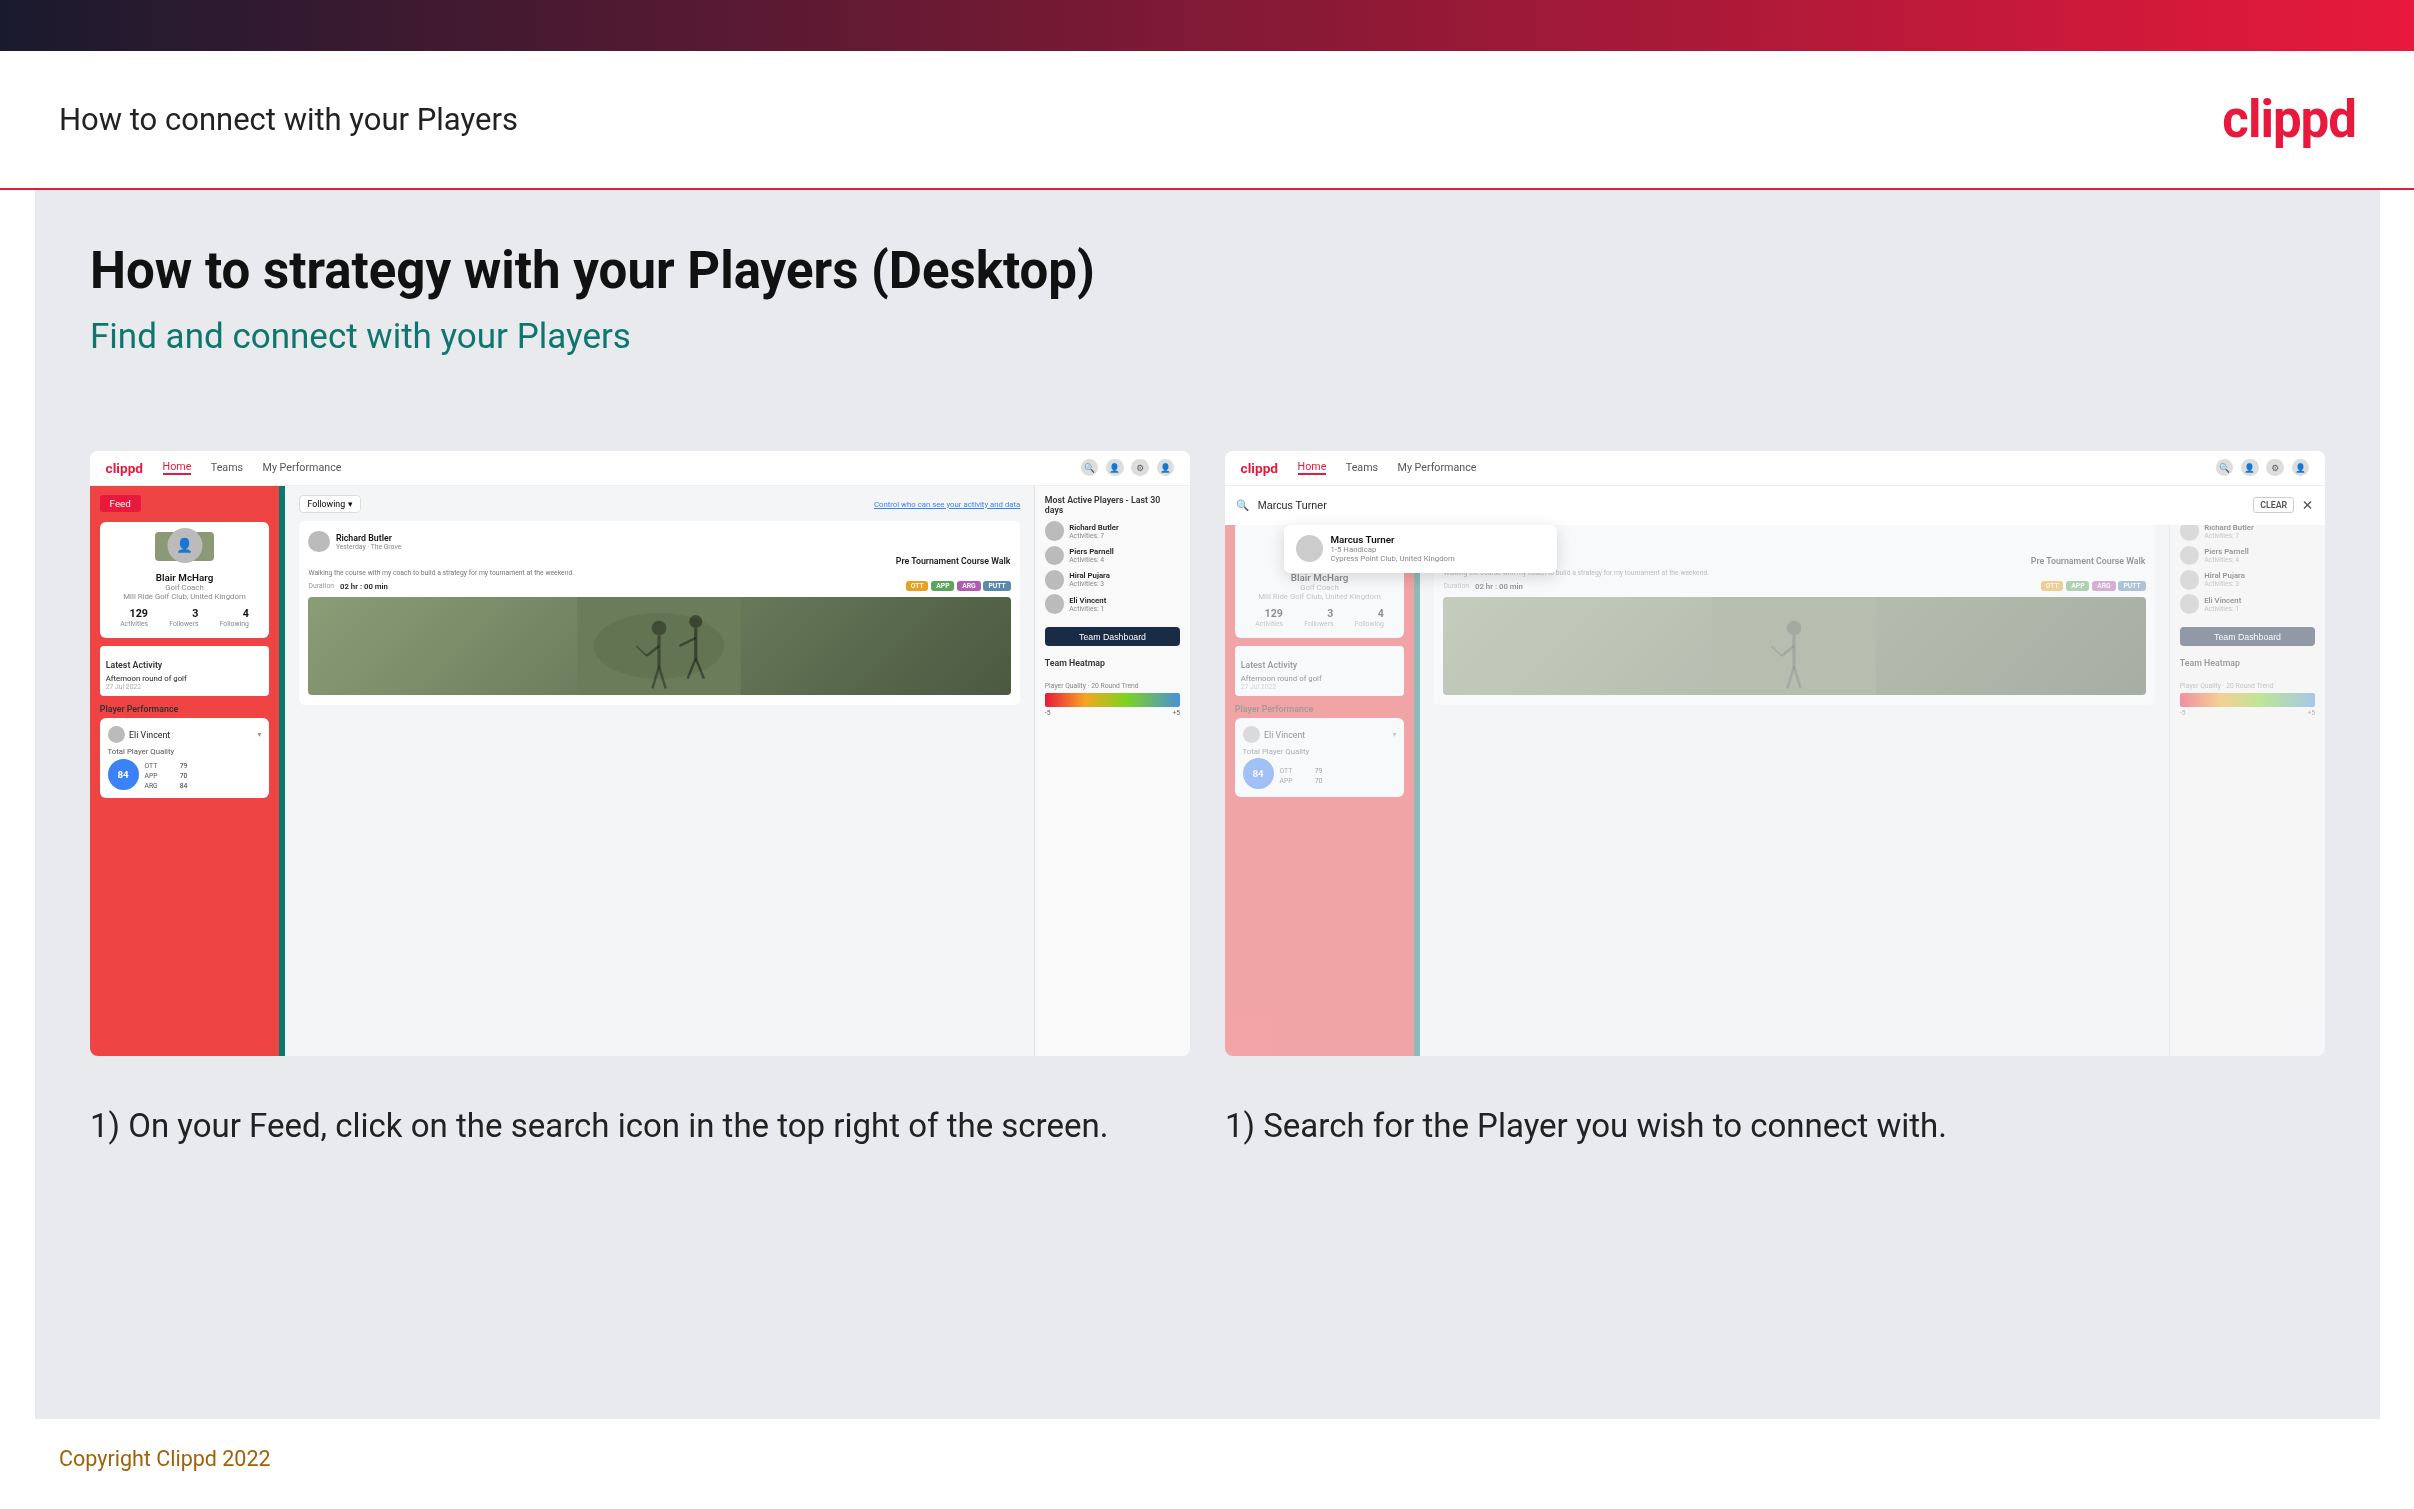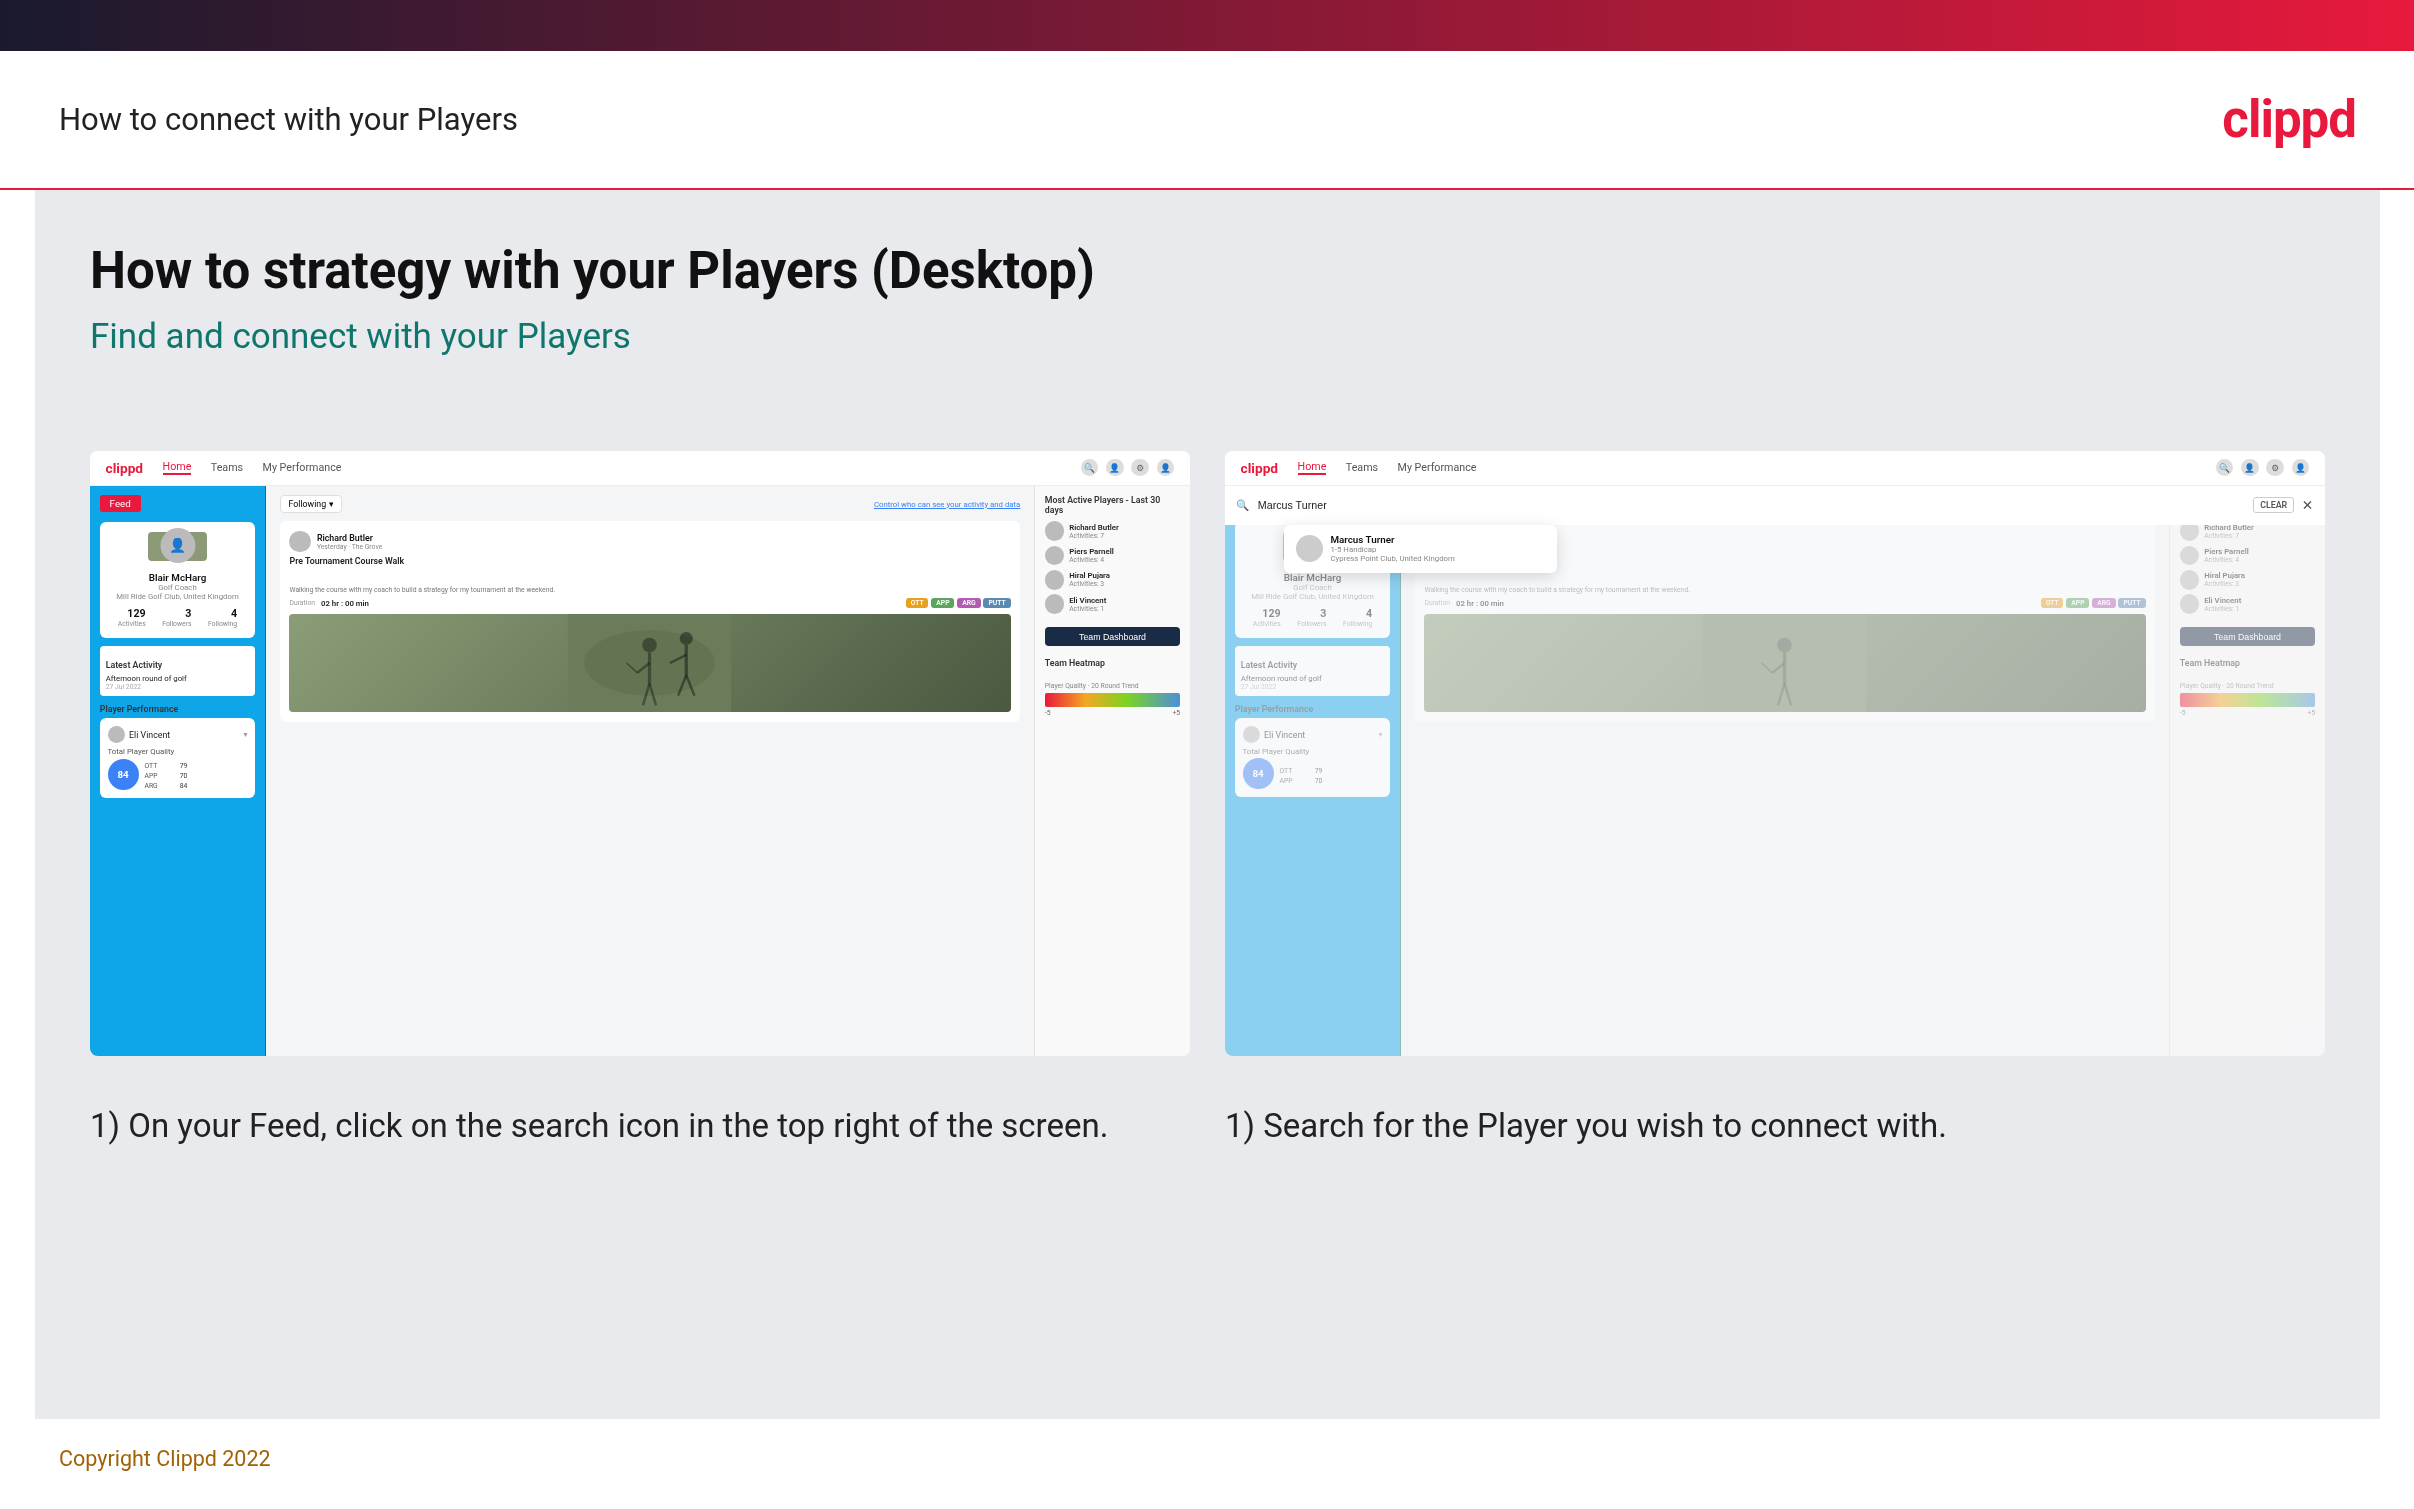--- a/index.html
+++ b/index.html
@@ -123,24 +123,24 @@
       font-size: 8.8px;
       color: #555;
     }
 
     .app-body {
       display: flex;
       flex: 1;
       overflow: hidden;
     }
     .app-left {
-      width: 176px;
+      width: 195px;
       padding: 9.8px;
-      border-right: 1px solid #0f766e;
-      background: #0ea5e9;
+      border-right: 6px solid #0f766e;
+      background: #ef4444;
     }
     .feed-tab {
       background: #e8193c;
       color: #fff;
       font-size: 9.8px;
       padding: 2.9px 9.8px;
       border-radius: 2.9px;
       margin-bottom: 9.8px;
       display: inline-block;
     }
@@ -324,21 +324,22 @@
       color: #111;
     }
     .activity-meta {
       font-size: 6.8px;
       color: #888;
     }
     .activity-title {
       font-size: 8.8px;
       font-weight: 600;
       color: #222;
-      margin-bottom: 20px;
+      margin-bottom: 3px;
+      text-align: right;
     }
     .activity-desc {
       font-size: 6.8px;
       color: #777;
     }
     .duration-row {
       display: flex;
       align-items: center;
       gap: 5.9px;
       margin-top: 3.9px;

